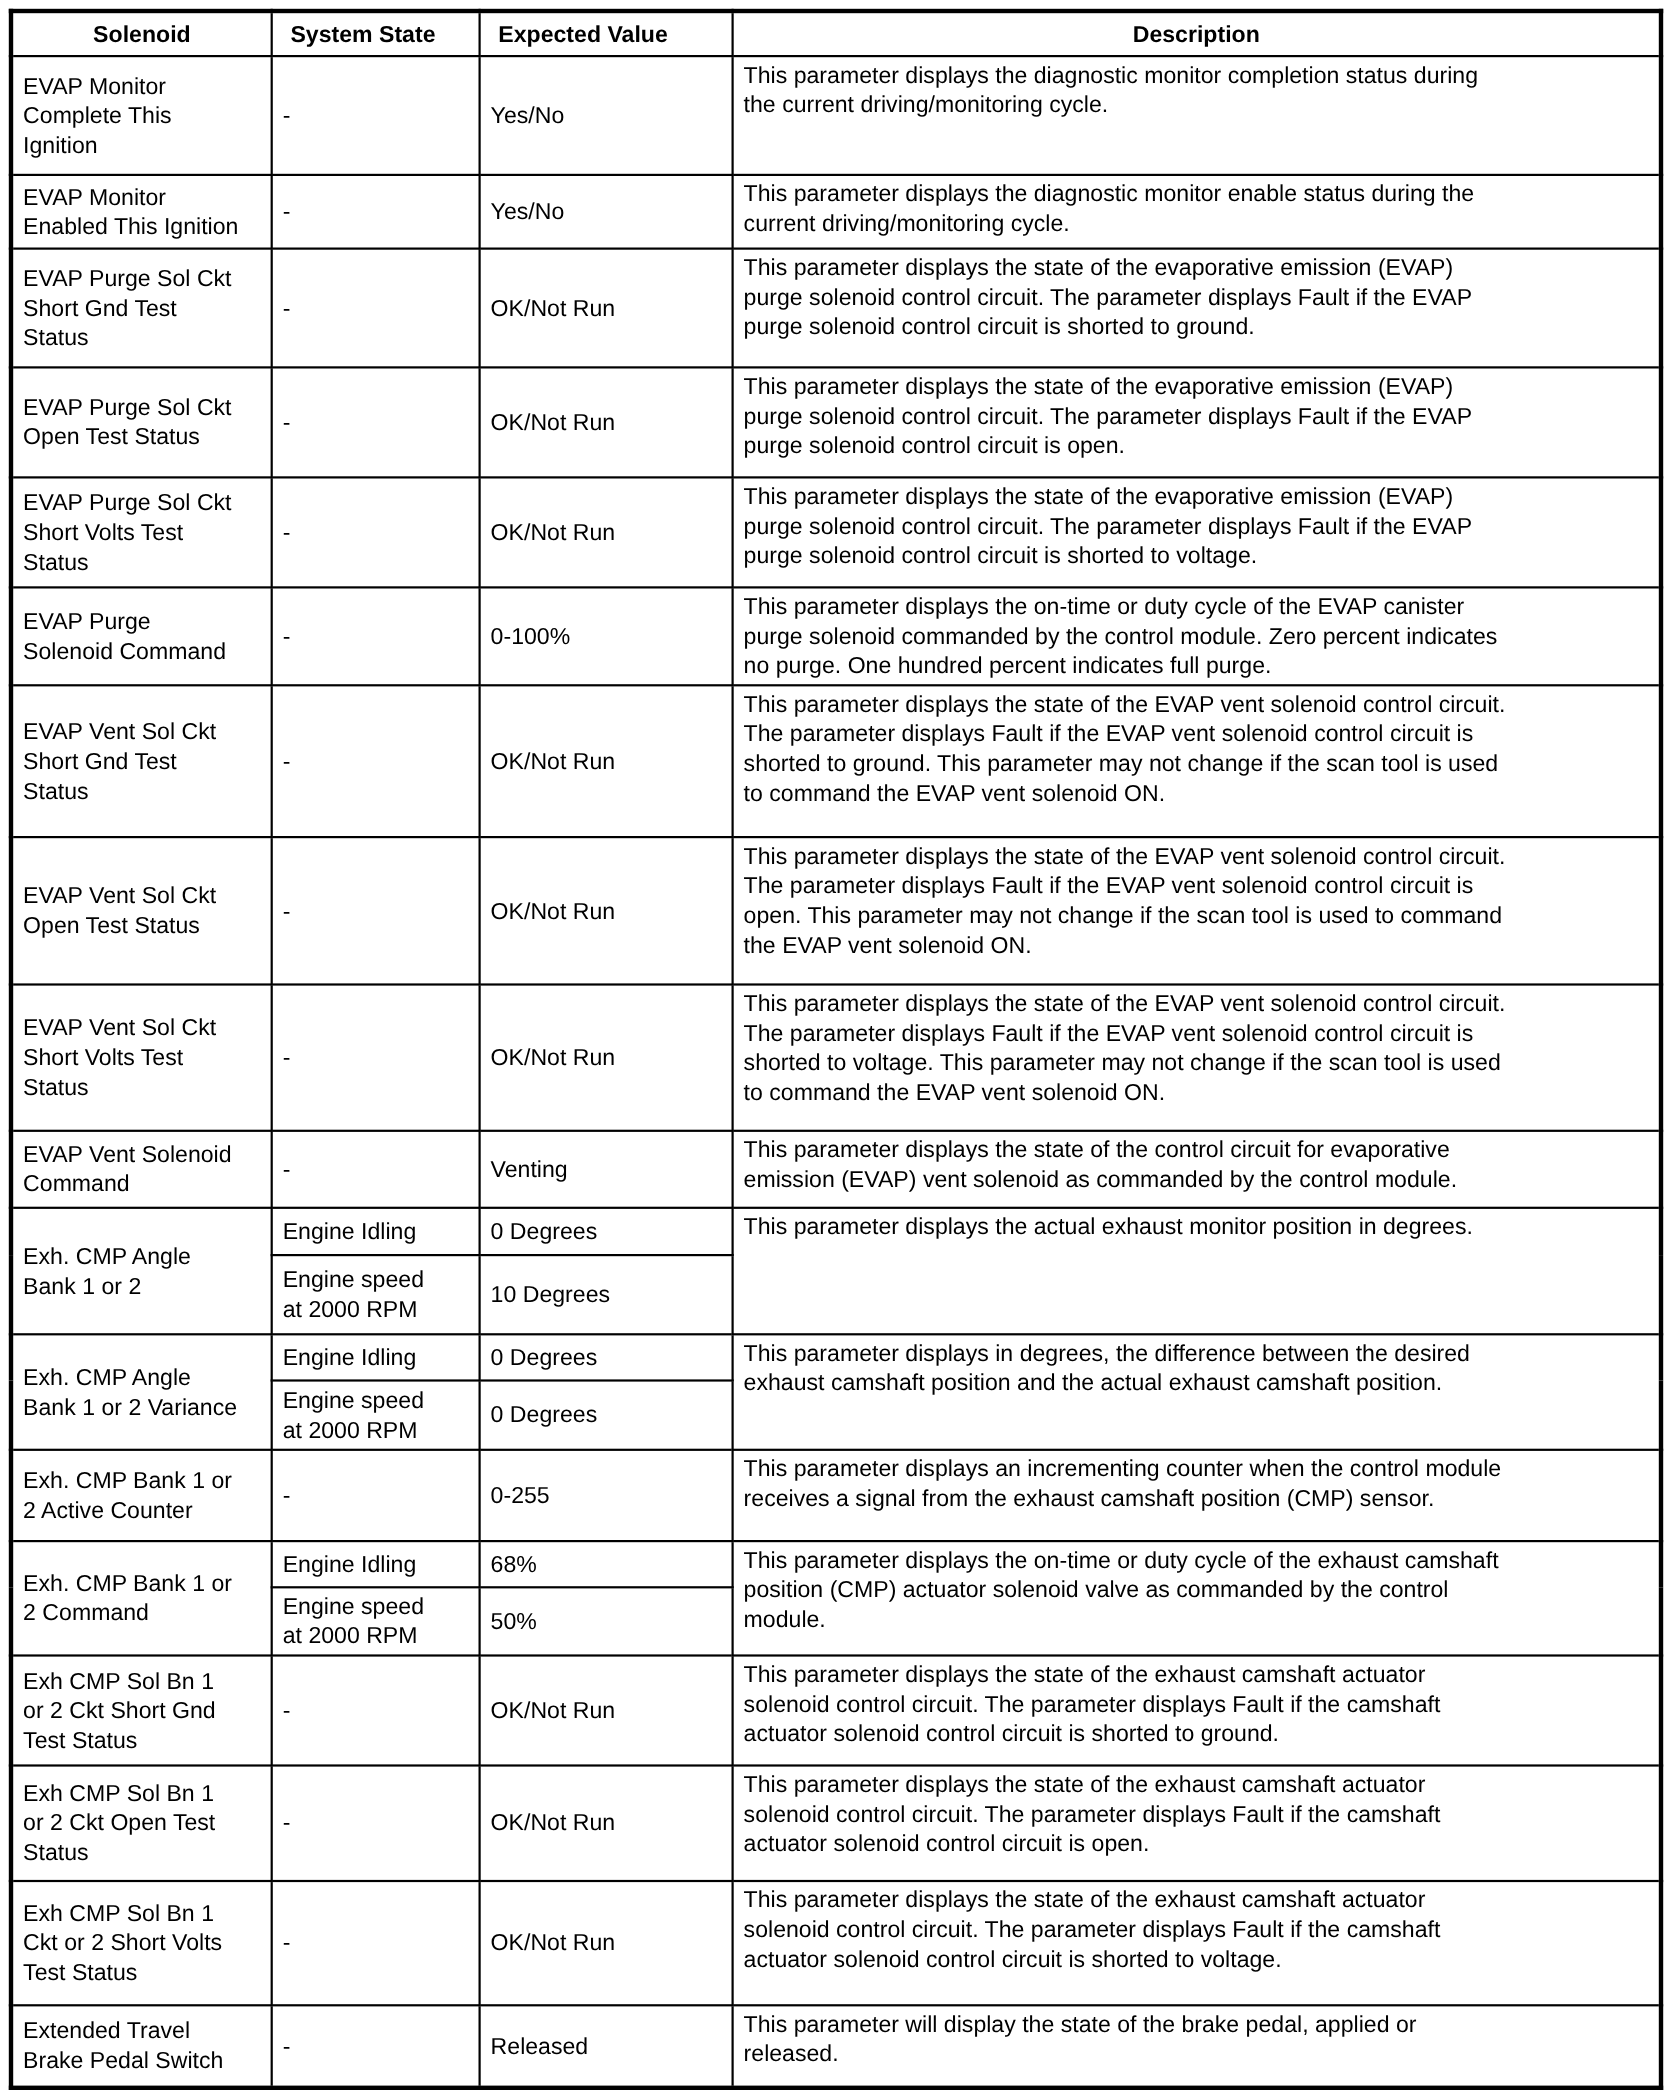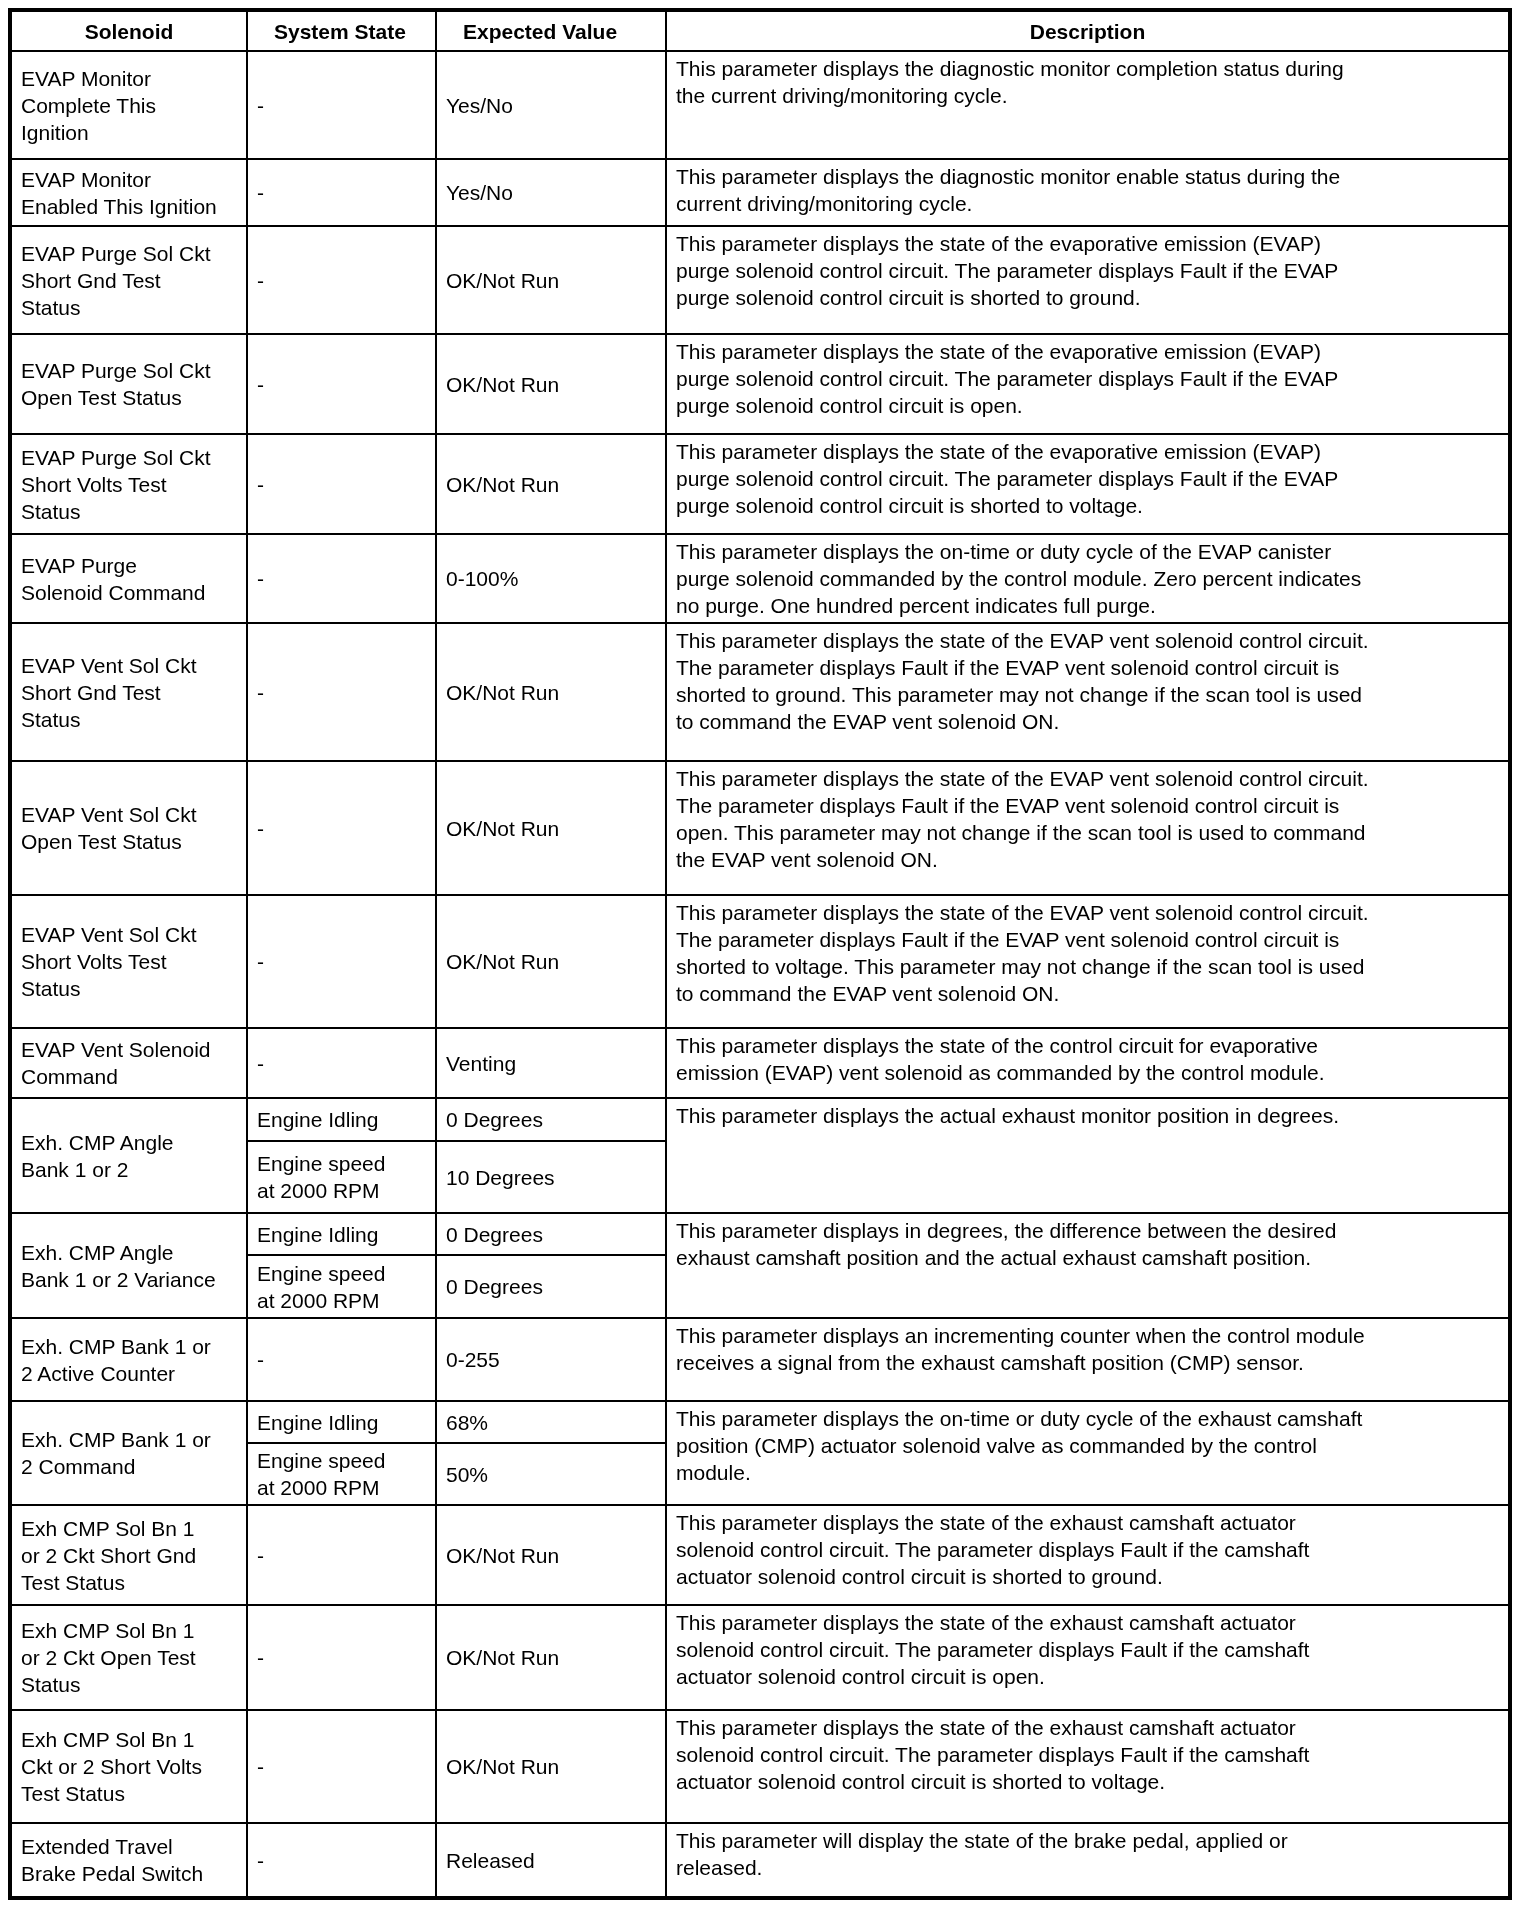--- a/index.html
+++ b/index.html
@@ -24,21 +24,21 @@
     line-height: 27px;
     overflow: hidden;
   }
   th {
     font-weight: bold;
     text-align: center;
     height: 34px;
     padding: 2px 6px;
     white-space: normal;
   }
-  th.left { text-align: left; padding-left: 26px; }
+  th.left { text-align: left; padding-left: 16px; }
   td {
     padding: 3px 9px;
     vertical-align: middle;
     text-align: left;
     white-space: pre-line;
   }
   td.desc {
     vertical-align: top;
   }
 </style>

